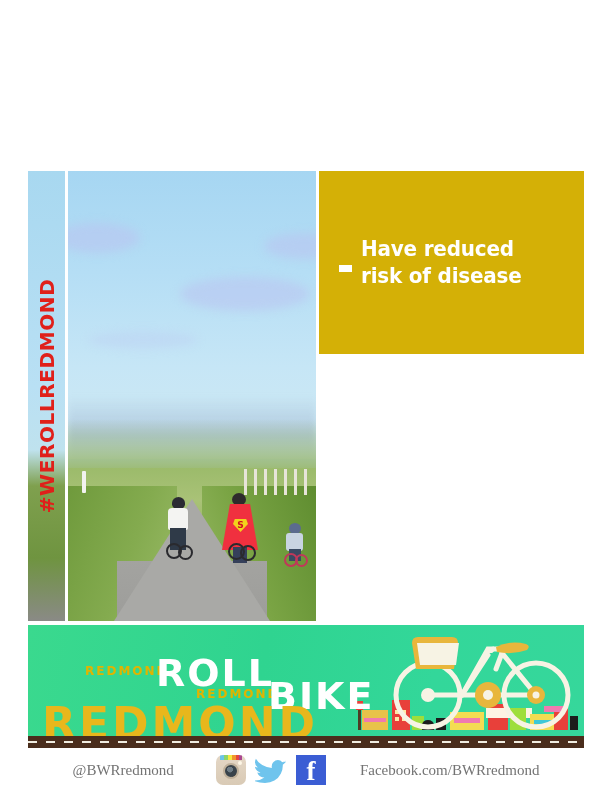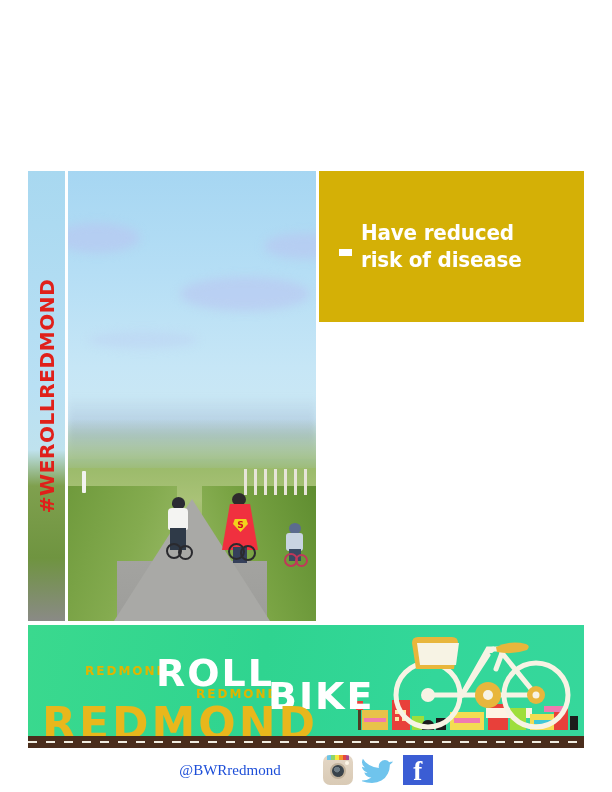--- a/index.html
+++ b/index.html
@@ -188,21 +188,21 @@
     left:319px; top:171px;
     width:265px; height:450px;
   }
   .panel {
     position:relative;
     display:flex;
     align-items:center;
     width:100%;
   }
   .panel.p0 { height:150px; background:#3bdc7b; }
-  .panel.p1 { height:151px; background:#d4b006; }
+  .panel.p1 { height:183px; background:#d4b006; }
   .panel.p2 { height:149px; background:#2b5fe0; }
   .dash {
     flex:0 0 auto;
     width:13px; height:7px;
     background:#ffffff;
     margin:12px 9px 0 20px;
   }
   .panel-text {
     color:#ffffff;
     font-family:"DejaVu Sans", sans-serif;
@@ -279,21 +279,21 @@
     left:28px; top:752px;
     width:556px; height:36px;
     display:flex;
     align-items:center;
     justify-content:center;
     gap:0;
   }
   .handle, .fb-url {
     font-family:"Liberation Serif", serif;
     font-size:15px;
-    color:#1d4ed8;
+    color:#737373;
   }
   .handle { margin-right:42px; }
   .fb-url { margin-left:34px; }
   .social { display:flex; align-items:center; gap:9px; }
   .ig {
     position:relative;
     width:30px; height:30px;
     border-radius:7px;
     background:linear-gradient(#e4d7c6, #d9cab5);
     overflow:hidden;
@@ -456,15 +456,16 @@
           <div class="lens"></div>
           <div class="dot"></div>
       </div>
       <svg class="tw" viewBox="0 0 32 26">
         <path d="M31 3.6q-1.7 1.2-3.7 1.6Q25.6 3 22.9 3q-2.6 0-4.4 1.9-1.8 1.8-1.8 4.5 0 .8.2 1.5-5.4-.3-9.6-2.9Q3.1 5.5.9 1.8 0 3.4 0 5.2q0 3.4 2.8 5.3-1.6-.1-2.9-.9 .4 2.6 2.2 4.2 1.5 1.4 3.4 1.6-.9.3-1.9.3-.7 0-1.4-.1 .8 2.3 2.8 3.6 2 1.3 4.4 1.3-4 3.1-9.2 3.1-.9 0-1.9-.1Q3.7 26 10 26q5.4 0 9.4-2.4 4.3-2.5 6.4-6.8 2-4.1 2-8.1v-.9q1.9-1.4 3.2-3.4-1.5.7-3 .9Q29.9 4.9 31 3.6z" fill="#6fc4ed"></path>
       </svg>
       <div class="fb">
         <span>f</span>
       </div>
     </div>
+    <div class="fb-url">Facebook.com/BWRredmond</div>
   </div>
 
 </div>
 
 </body></html>

